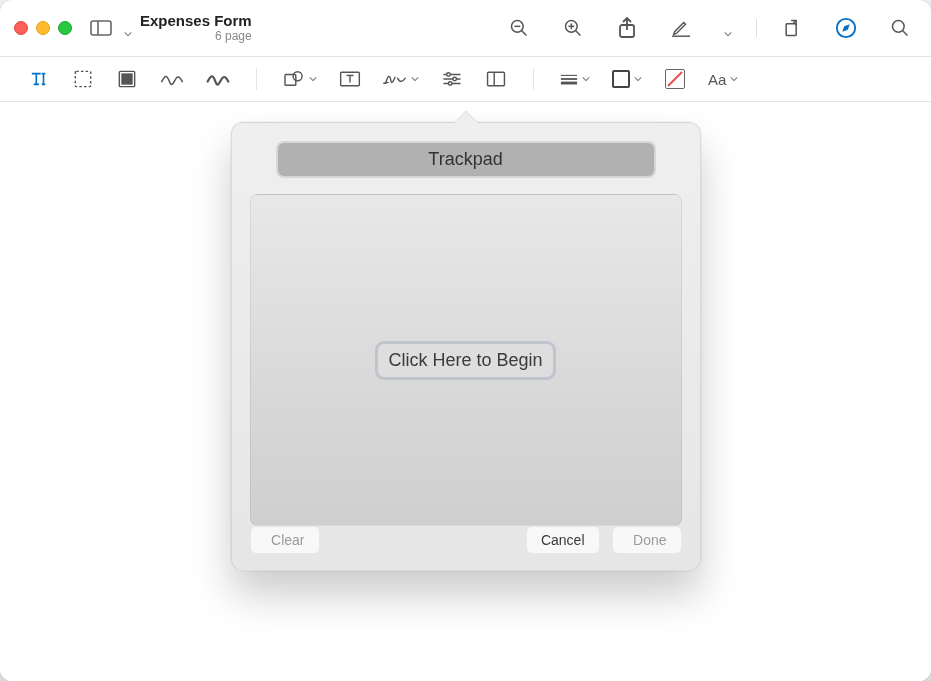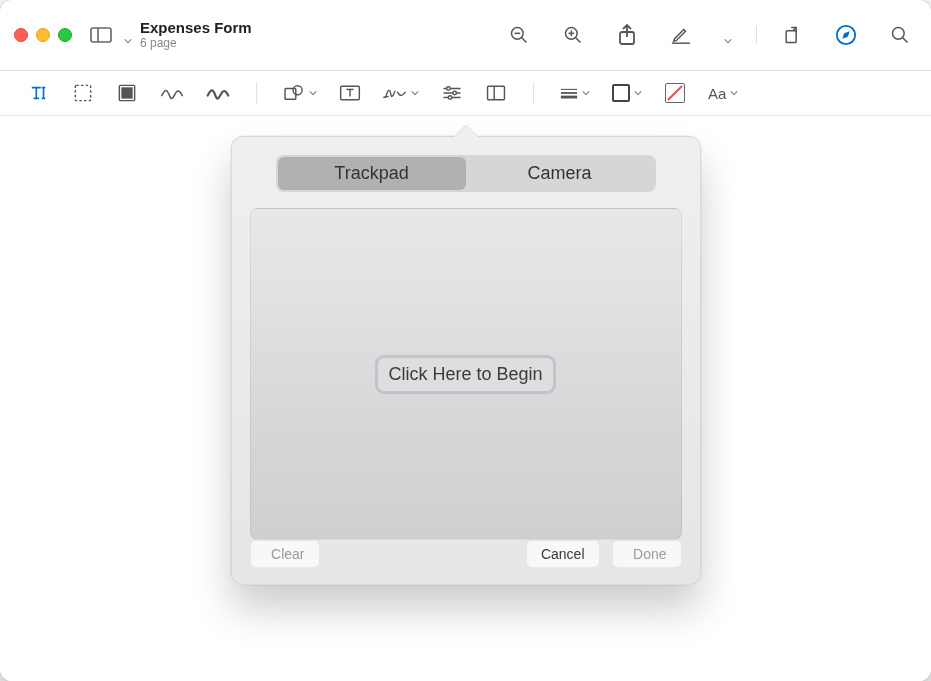--- a/index.html
+++ b/index.html
@@ -21,21 +21,21 @@
   .window{
     width:931px;height:681px;
     background:var(--bg-window);
     border-radius:12px;
     box-shadow:0 20px 50px rgba(0,0,0,.25),0 0 0 1px rgba(0,0,0,.06);
     overflow:hidden;
     position:relative;
     display:flex;flex-direction:column;
   }
   
-  .titlebar{height:54px;display:flex;align-items:center;padding:8px 14px;border-bottom:1px solid var(--border);}
+  .titlebar{height:54px;display:flex;align-items:center;padding:1px 14px;border-bottom:1px solid var(--border);text-align:right;}
   .traffic{display:flex;gap:8px;margin-right:14px;}
   .traffic span{width:12px;height:12px;border-radius:50%;display:block;}
   .t-close{background:#ff5f57;border:1px solid #e24640;}
   .t-min{background:#febc2e;border:1px solid #dfa023;}
   .t-max{background:#28c840;border:1px solid #1ba62f;}
   .sidebar-btn{width:30px;height:26px;display:flex;align-items:center;justify-content:center;color:#666;margin-right:8px;}
   .title-block{margin-left:8px;display:flex;flex-direction:column;line-height:1.1;}
   .title-main{font-size:15px;font-weight:600;color:#222;}
   .title-sub{font-size:12px;color:#8a8a8a;}
   .titlebar-spacer{flex:1;}
@@ -306,21 +306,20 @@
         </span>
     </div>
   </div>
 
   <div class="doc-area">
 
     <div class="popover">
 
       <div class="seg">
         <div class="seg-item sel"><span>Trackpad</span></div>
-        <div class="seg-item"><span>Camera</span></div>
       </div>
 
       <div class="canvas">
         <div class="begin-btn">Click Here to Begin</div>
       </div>
 
 
       <div class="btn-row">
         <div class="btn disabled">Clear</div>
         <div class="spacer"></div>

